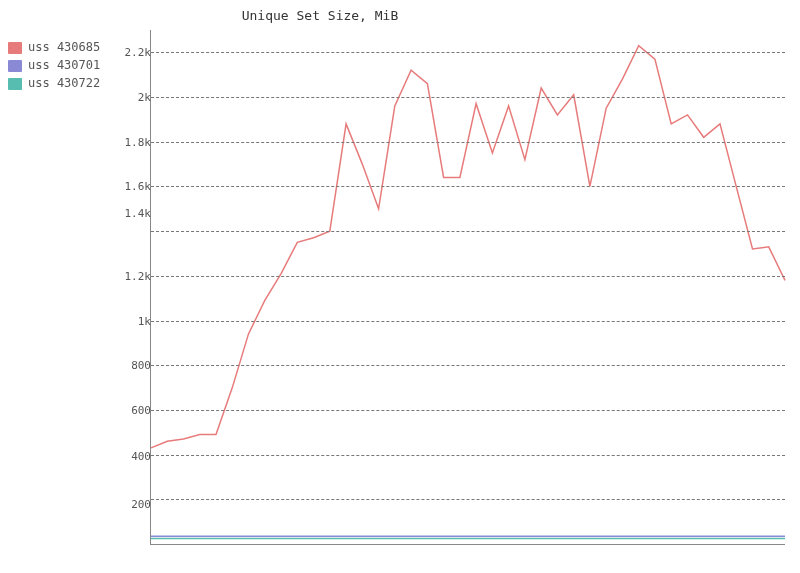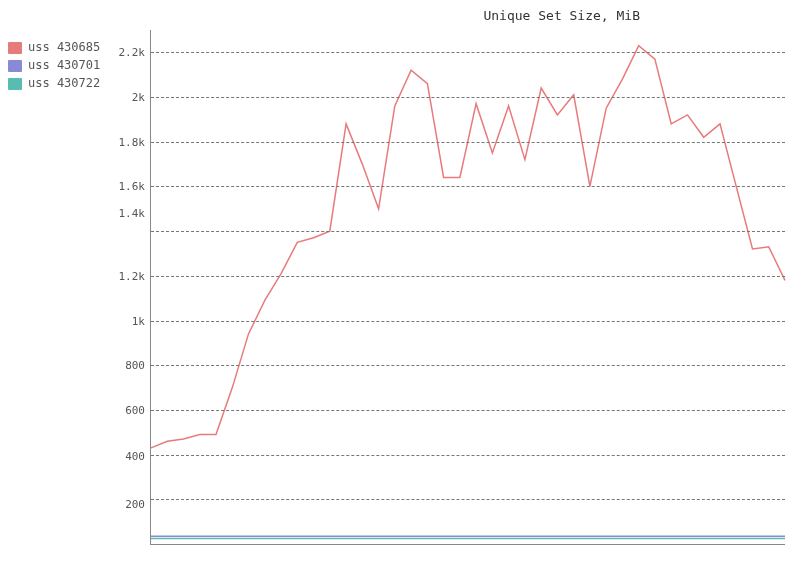--- a/index.html
+++ b/index.html
@@ -11,21 +11,21 @@
     font-family: "Menlo", "Consolas", "DejaVu Sans Mono", monospace;
     font-size: 12px;
     color: #333;
     overflow: hidden;
   }
   .title {
     position: absolute;
     top: 8px;
     left: 0;
     width: 640px;
-    text-align: right;
+    text-align: center;
     font-size: 13px;
     color: #333;
   }
   .legend {
     position: absolute;
     left: 8px;
     top: 40px;
     font-size: 12px;
     color:#555;
   }
@@ -56,21 +56,20 @@
     position: absolute;
     left: 0;
     width: 100%;
     border-top: 1px dashed #777;
     height: 0;
   }
   .ytick {
     position: absolute;
     right: 100%;
     transform: translateY(-50%);
-    padding-right: 6px;
     font-size: 11px;
     color: #555;
     white-space: nowrap;
   }
   svg.lines {
     position: absolute;
     left: 0;
     top: 0;
     width: 100%;
     height: 100%;

